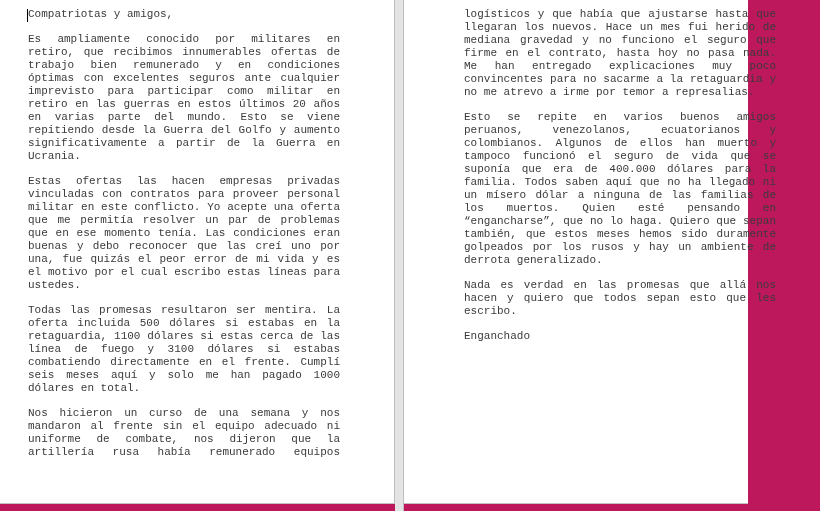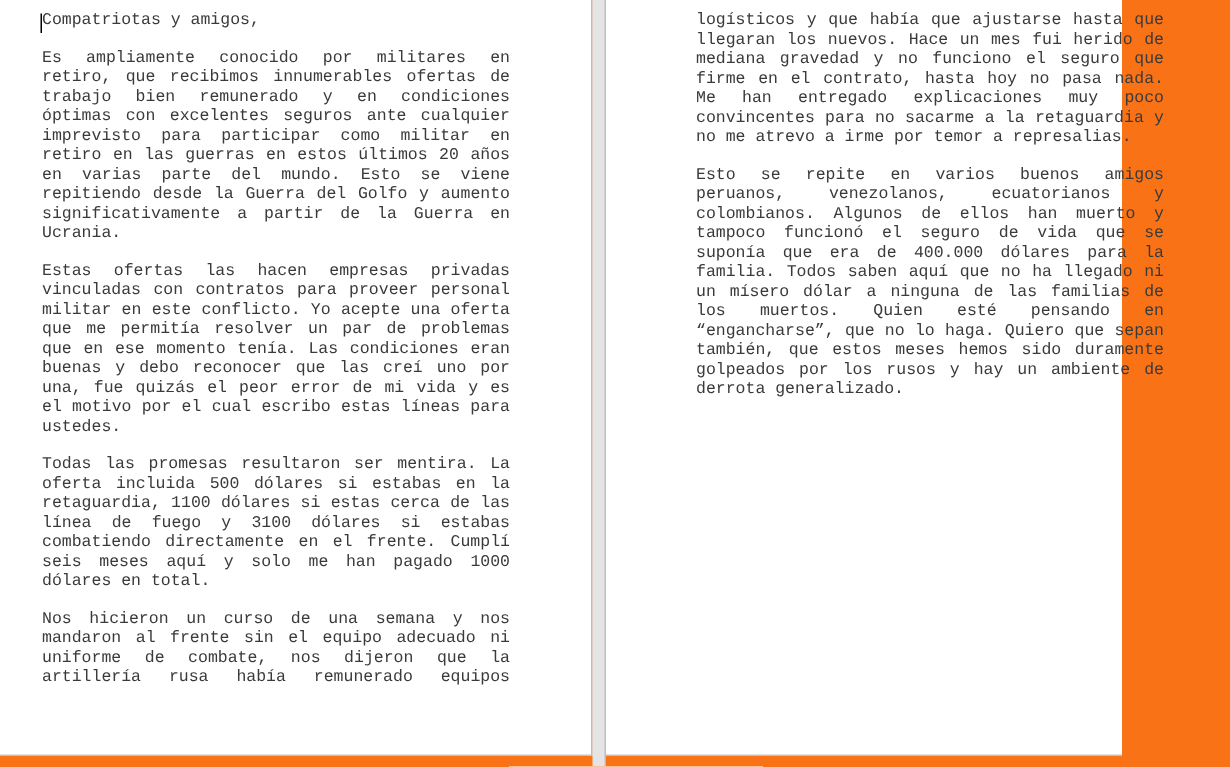--- a/index.html
+++ b/index.html
@@ -4,21 +4,21 @@
 <style>
   html, body {
     margin: 0;
     padding: 0;
     background: #fbfbfb;
   }
   .screen {
     position: relative;
     width: 820px;
     height: 511px;
-    background: #f97316;
+    background: #be185d;
     overflow: hidden;
     font-family: "Liberation Mono", "DejaVu Sans Mono", monospace;
   }
   .page {
     position: absolute;
     top: 0;
     height: 503px;
     background: #ffffff;
     border-bottom: 1px solid #c2c2c2;
   }
@@ -85,16 +85,18 @@
         <p class="continues">Nos hicieron un curso de una semana y nos mandaron al frente sin el equipo adecuado ni uniforme de combate, nos dijeron que la artillería rusa había remunerado equipos</p>
       </div>
   </div>
 
   <div class="gutter"></div>
 
   <div class="page page-right">
     <div class="text-col text-col-right">
         <p>logísticos y que había que ajustarse hasta que llegaran los nuevos. Hace un mes fui herido de mediana gravedad y no funciono el seguro que firme en el contrato, hasta hoy no pasa nada. Me han entregado explicaciones muy poco convincentes para no sacarme a la retaguardia y no me atrevo a irme por temor a represalias.</p>
         <p>Esto se repite en varios buenos amigos peruanos, venezolanos, ecuatorianos y colombianos. Algunos de ellos han muerto y tampoco funcionó el seguro de vida que se suponía que era de 400.000 dólares para la familia. Todos saben aquí que no ha llegado ni un mísero dólar a ninguna de las familias de los muertos. Quien esté pensando en “engancharse”, que no lo haga. Quiero que sepan también, que estos meses hemos sido duramente golpeados por los rusos y hay un ambiente de derrota generalizado.</p>
+        <p>Nada es verdad en las promesas que allá nos hacen y quiero que todos sepan esto que les escribo.</p>
+        <p>Enganchado</p>
       </div>
   </div>
 
 </div>
 
 </body></html>

